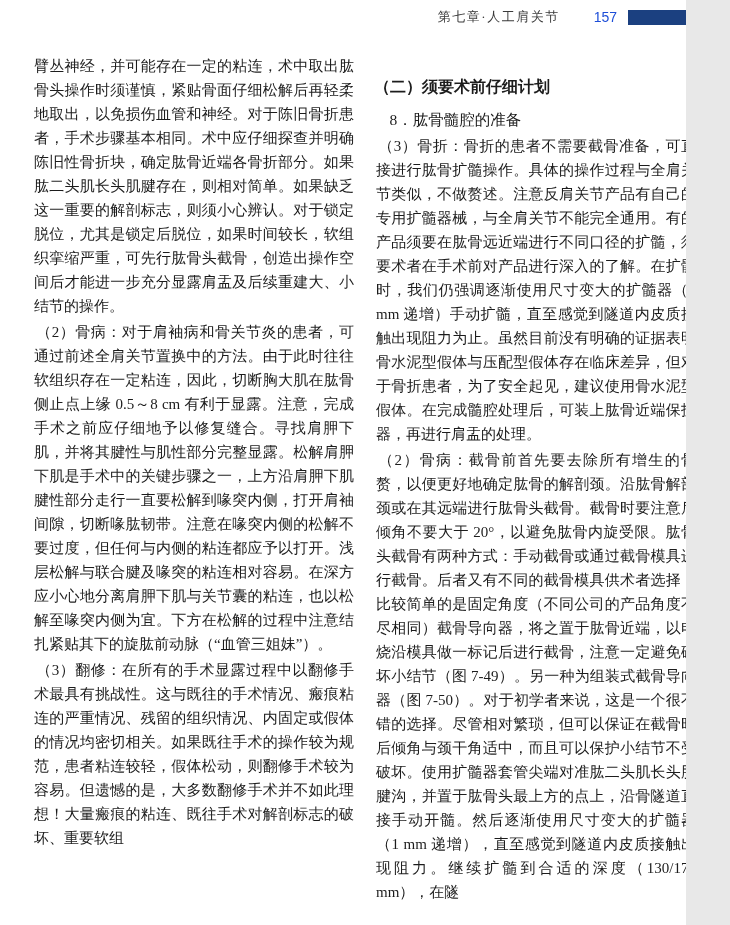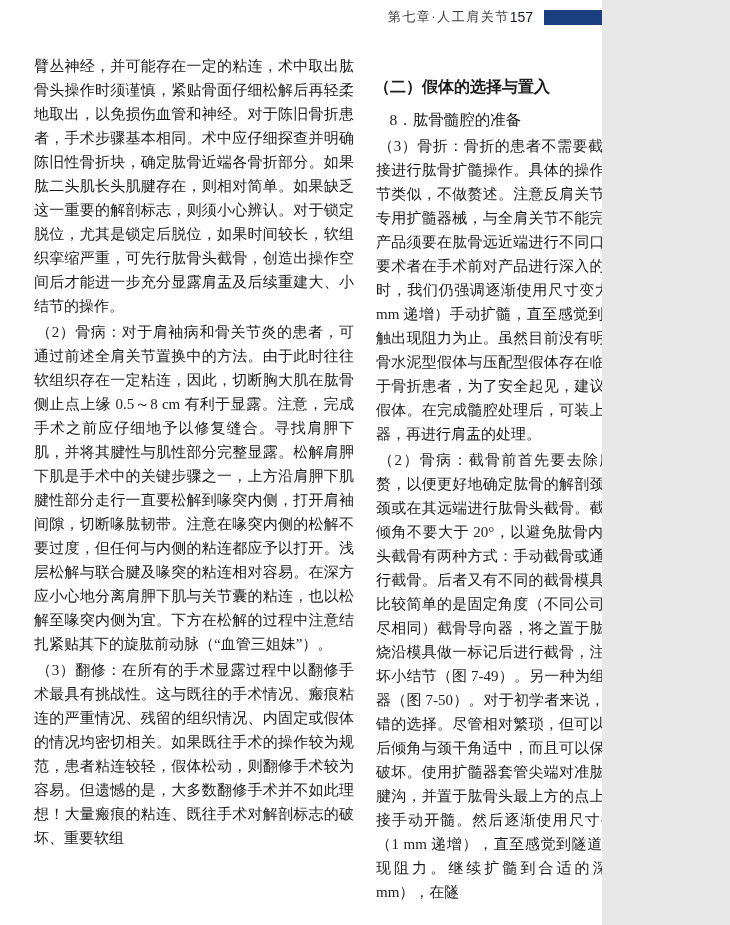--- a/index.html
+++ b/index.html
@@ -1,39 +1,40 @@
 <!DOCTYPE html>
 <html><head>
 <meta charset="utf-8">
 <style>
   html,body { margin:0; padding:0; background:#e8e8e8; }
   .page {
     position:relative;
-    width:602px; height:925px;
+    width:686px; height:925px;
     background:#ffffff;
     overflow:hidden;
     font-family:"Liberation Serif","DejaVu Serif",serif;
     color:#1c1c1c;
   }
   
   .hdr {
     position:absolute; top:8px; right:0; left:0;
     height:18px;
   }
   .hdr-inner {
     position:absolute; right:0; top:0;
     display:flex; align-items:center;
   }
   .chapter-title {
     font-size:13px; color:#3a3a3a; letter-spacing:1.5px;
     font-family:"Liberation Serif","DejaVu Serif",serif;
   }
   .page-num {
-    font-size:14px; color:#0f172a;
+    font-size:14px; color:#1d4ed8;
     font-family:"Liberation Sans","DejaVu Sans",sans-serif;
+    margin-left:34px;
   }
   .accent-bar {
     width:58px; height:15px;
     margin-left:11px;
   }
   
   .columns {
     position:absolute; top:52px; left:32px;
     width:666px;
     display:flex; gap:18px;
@@ -79,20 +80,20 @@
     </div>
   </div>
 
   <div class="columns">
     <section class="col" id="col-left">
         <p class="continuation">臂丛神经，并可能存在一定的粘连，术中取出肱骨头操作时须谨慎，紧贴骨面仔细松解后再轻柔地取出，以免损伤血管和神经。对于陈旧骨折患者，手术步骤基本相同。术中应仔细探查并明确陈旧性骨折块，确定肱骨近端各骨折部分。如果肱二头肌长头肌腱存在，则相对简单。如果缺乏这一重要的解剖标志，则须小心辨认。对于锁定脱位，尤其是锁定后脱位，如果时间较长，软组织挛缩严重，可先行肱骨头截骨，创造出操作空间后才能进一步充分显露肩盂及后续重建大、小结节的操作。</p>
         <p class="numbered">（2）骨病：对于肩袖病和骨关节炎的患者，可通过前述全肩关节置换中的方法。由于此时往往软组织存在一定粘连，因此，切断胸大肌在肱骨侧止点上缘 0.5～8 cm 有利于显露。注意，完成手术之前应仔细地予以修复缝合。寻找肩胛下肌，并将其腱性与肌性部分完整显露。松解肩胛下肌是手术中的关键步骤之一，上方沿肩胛下肌腱性部分走行一直要松解到喙突内侧，打开肩袖间隙，切断喙肱韧带。注意在喙突内侧的松解不要过度，但任何与内侧的粘连都应予以打开。浅层松解与联合腱及喙突的粘连相对容易。在深方应小心地分离肩胛下肌与关节囊的粘连，也以松解至喙突内侧为宜。下方在松解的过程中注意结扎紧贴其下的旋肱前动脉（“血管三姐妹”）。</p>
         <p class="numbered">（3）翻修：在所有的手术显露过程中以翻修手术最具有挑战性。这与既往的手术情况、瘢痕粘连的严重情况、残留的组织情况、内固定或假体的情况均密切相关。如果既往手术的操作较为规范，患者粘连较轻，假体松动，则翻修手术较为容易。但遗憾的是，大多数翻修手术并不如此理想！大量瘢痕的粘连、既往手术对解剖标志的破坏、重要软组</p>
       </section>
     <section class="col" id="col-right">
-        <div class="heading">（二）假体的选择与置入</div>
+        <div class="heading">（二）须要术前仔细计划</div>
         <div class="subheading">8．肱骨髓腔的准备</div>
         <p class="numbered">（3）骨折：骨折的患者不需要截骨准备，可直接进行肱骨扩髓操作。具体的操作过程与全肩关节类似，不做赘述。注意反肩关节产品有自己的专用扩髓器械，与全肩关节不能完全通用。有的产品须要在肱骨远近端进行不同口径的扩髓，须要术者在手术前对产品进行深入的了解。在扩髓时，我们仍强调逐渐使用尺寸变大的扩髓器（1 mm 递增）手动扩髓，直至感觉到隧道内皮质接触出现阻力为止。虽然目前没有明确的证据表明骨水泥型假体与压配型假体存在临床差异，但对于骨折患者，为了安全起见，建议使用骨水泥型假体。在完成髓腔处理后，可装上肱骨近端保护器，再进行肩盂的处理。</p>
         <p class="numbered">（2）骨病：截骨前首先要去除所有增生的骨赘，以便更好地确定肱骨的解剖颈。沿肱骨解剖颈或在其远端进行肱骨头截骨。截骨时要注意后倾角不要大于 20°，以避免肱骨内旋受限。肱骨头截骨有两种方式：手动截骨或通过截骨模具进行截骨。后者又有不同的截骨模具供术者选择，比较简单的是固定角度（不同公司的产品角度不尽相同）截骨导向器，将之置于肱骨近端，以电烧沿模具做一标记后进行截骨，注意一定避免破坏小结节（图 7-49）。另一种为组装式截骨导向器（图 7-50）。对于初学者来说，这是一个很不错的选择。尽管相对繁琐，但可以保证在截骨时后倾角与颈干角适中，而且可以保护小结节不受破坏。使用扩髓器套管尖端对准肱二头肌长头肌腱沟，并置于肱骨头最上方的点上，沿骨隧道直接手动开髓。然后逐渐使用尺寸变大的扩髓器（1 mm 递增），直至感觉到隧道内皮质接触出现阻力。继续扩髓到合适的深度（130/170 mm），在隧</p>
       </section>
   </div>
 
 </div>
 
 </body></html>

